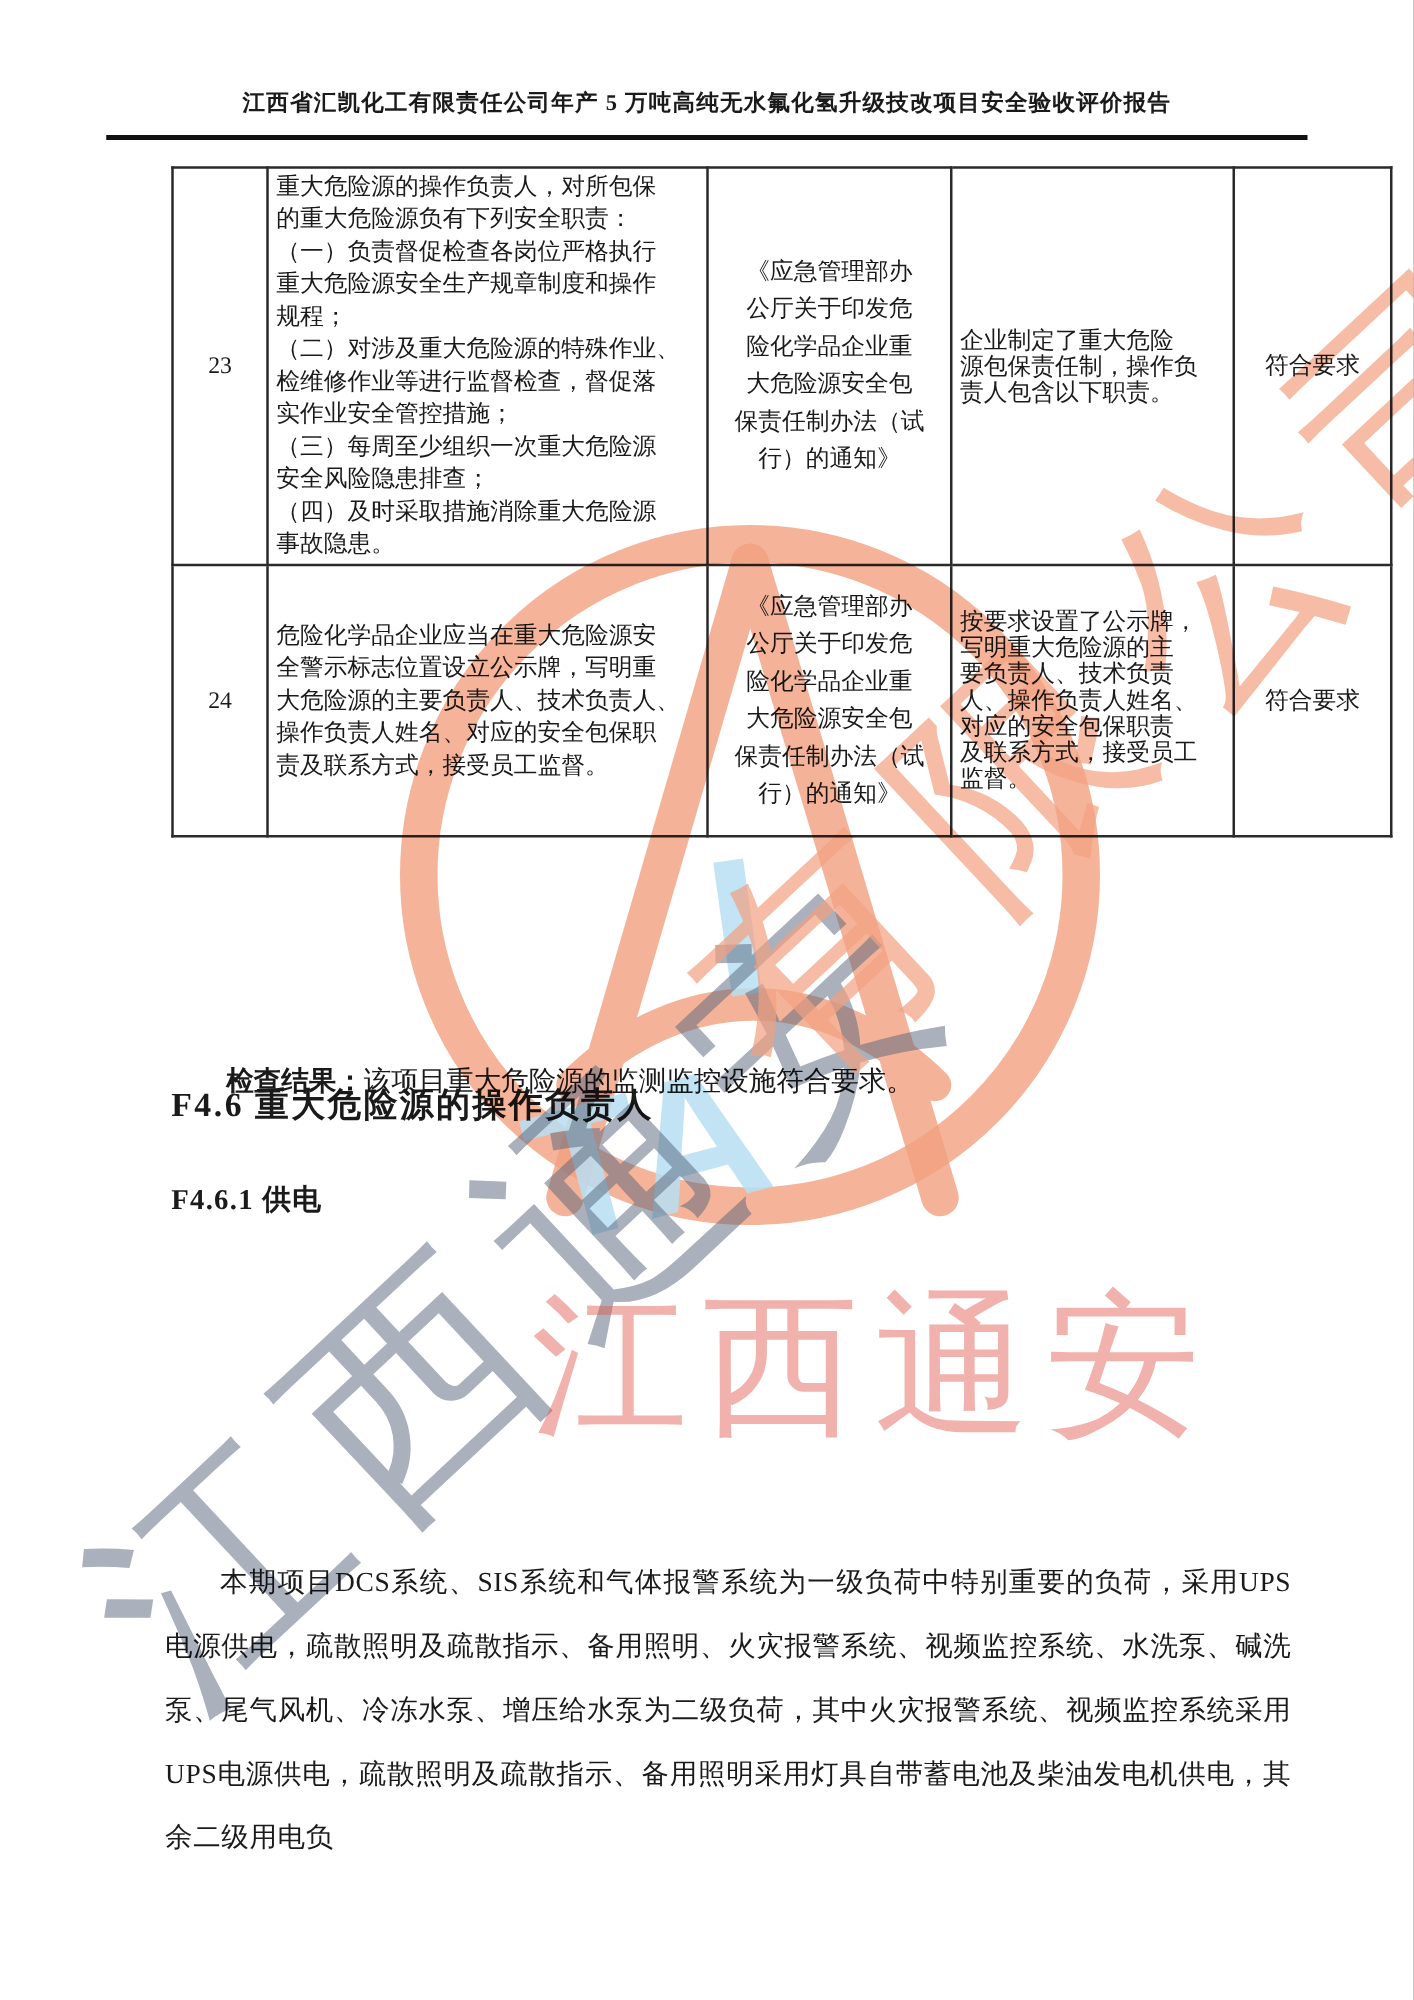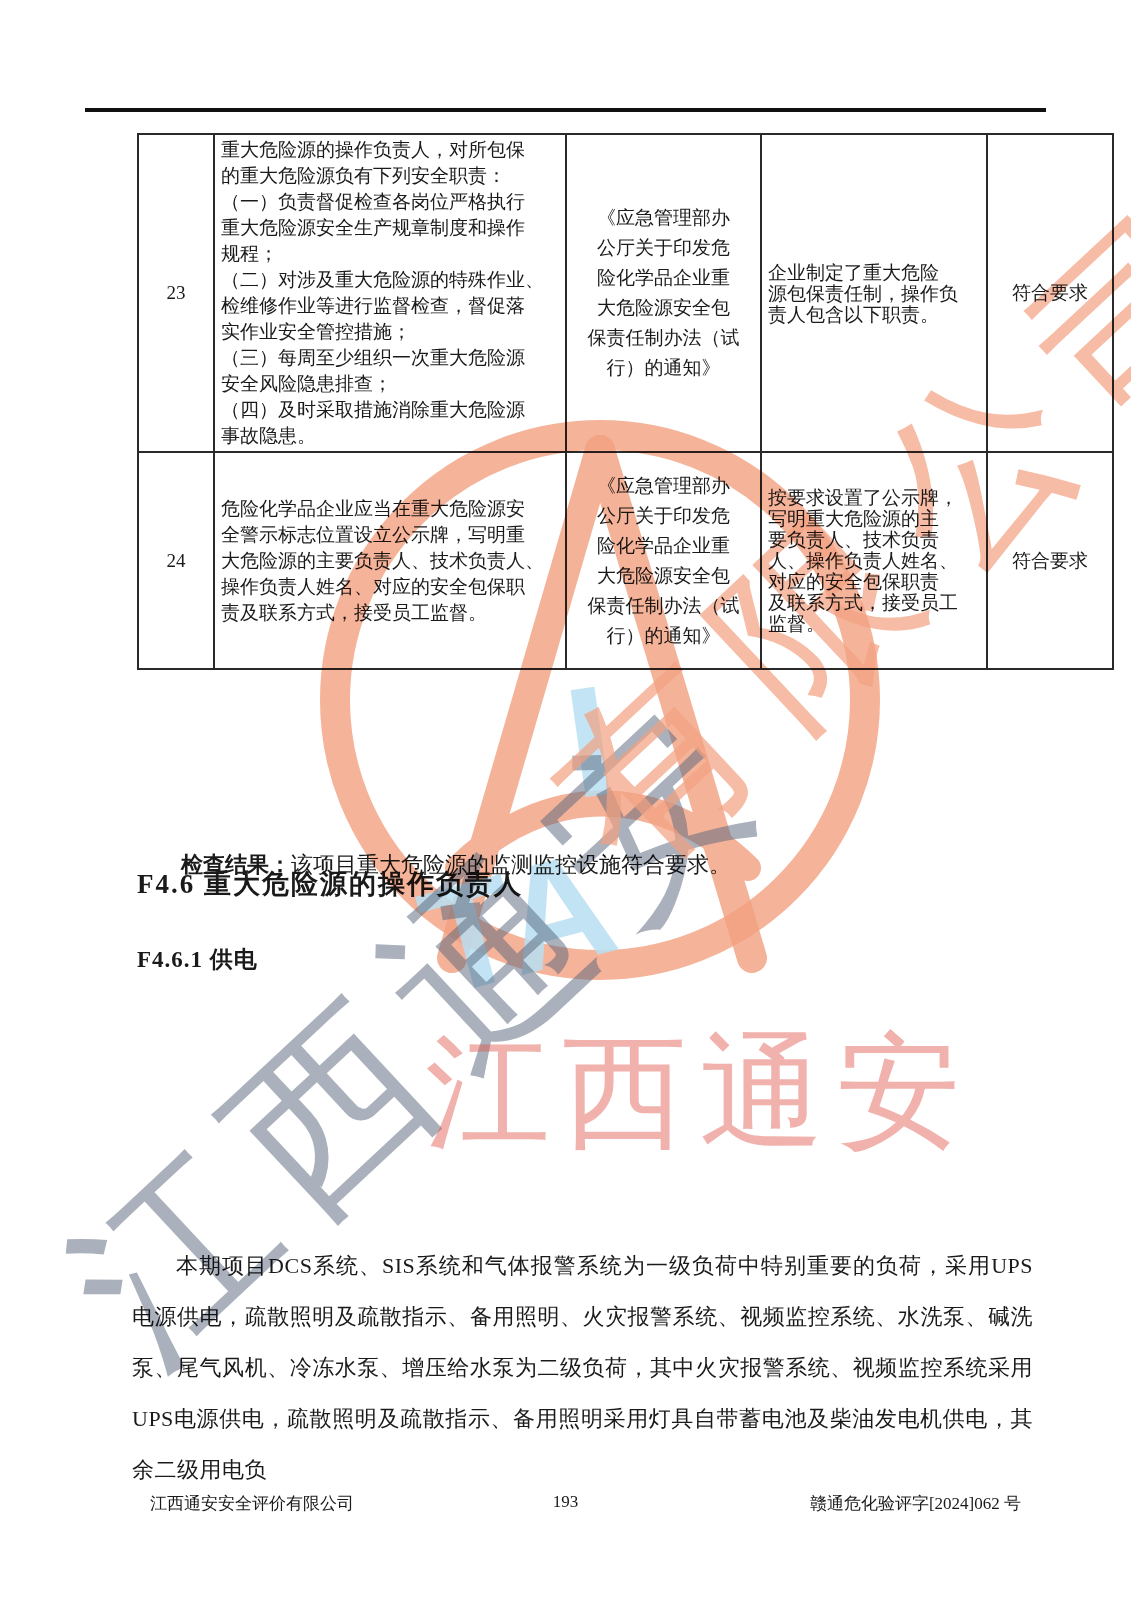--- a/index.html
+++ b/index.html
@@ -76,20 +76,21 @@
     position:absolute;inset:0;z-index:5;
     pointer-events:none;
     mix-blend-mode:multiply;
   }
 </style>
 </head>
 <body>
 
 <div class="page">
 
+  <div class="doc-title">江西省汇凯化工有限责任公司年产 5 万吨高纯无水氟化氢升级技改项目安全验收评价报告</div>
   <div class="header-rule"></div>
 
   <table class="chk-table">
     <tbody>
     <tr style="height:313px;">
       <td class="col-no">23</td>
       <td class="col-content cell-content">重大危险源的操作负责人，对所包保
 的重大危险源负有下列安全职责：
 （一）负责督促检查各岗位严格执行
 重大危险源安全生产规章制度和操作
@@ -139,25 +140,20 @@
 
   <div class="check-result-line">
     <span style="display:inline-block;width:44px;"></span><span class="lbl">检查结果：</span><span>该项目重大危险源的监测监控设施符合要求。</span>
   </div>
 
   <div class="h-f46">F4.6 重大危险源的操作负责人</div>
   <div class="h-f461">F4.6.1 供电</div>
 
   <div class="body-para para-2">本期项目DCS系统、SIS系统和气体报警系统为一级负荷中特别重要的负荷，采用UPS电源供电，疏散照明及疏散指示、备用照明、火灾报警系统、视频监控系统、水洗泵、碱洗泵、尾气风机、冷冻水泵、增压给水泵为二级负荷，其中火灾报警系统、视频监控系统采用UPS电源供电，疏散照明及疏散指示、备用照明采用灯具自带蓄电池及柴油发电机供电，其余二级用电负</div>
 
-  <div class="footer">
-    <span class="f-left">江西通安安全评价有限公司</span>
-    <span class="f-center">193</span>
-    <span class="f-right">赣通危化验评字[2024]062 号</span>
-  </div>
 
   <div class="watermark">
     <svg width="1131" height="1600" viewBox="0 0 1131 1600" xmlns="http://www.w3.org/2000/svg">
 
       <circle cx="600" cy="700" r="265" fill="none" stroke="#f2a080" stroke-width="30" opacity="0.8"></circle>
 
       <g stroke="#f2a080" stroke-width="30" fill="none" opacity="0.8" stroke-linecap="round">
         <path d="M 600 450 L 452 958"></path>
         <path d="M 600 450 L 752 958"></path>
         <path d="M 458 868 C 545 782, 660 782, 748 868" stroke-width="26"></path>

